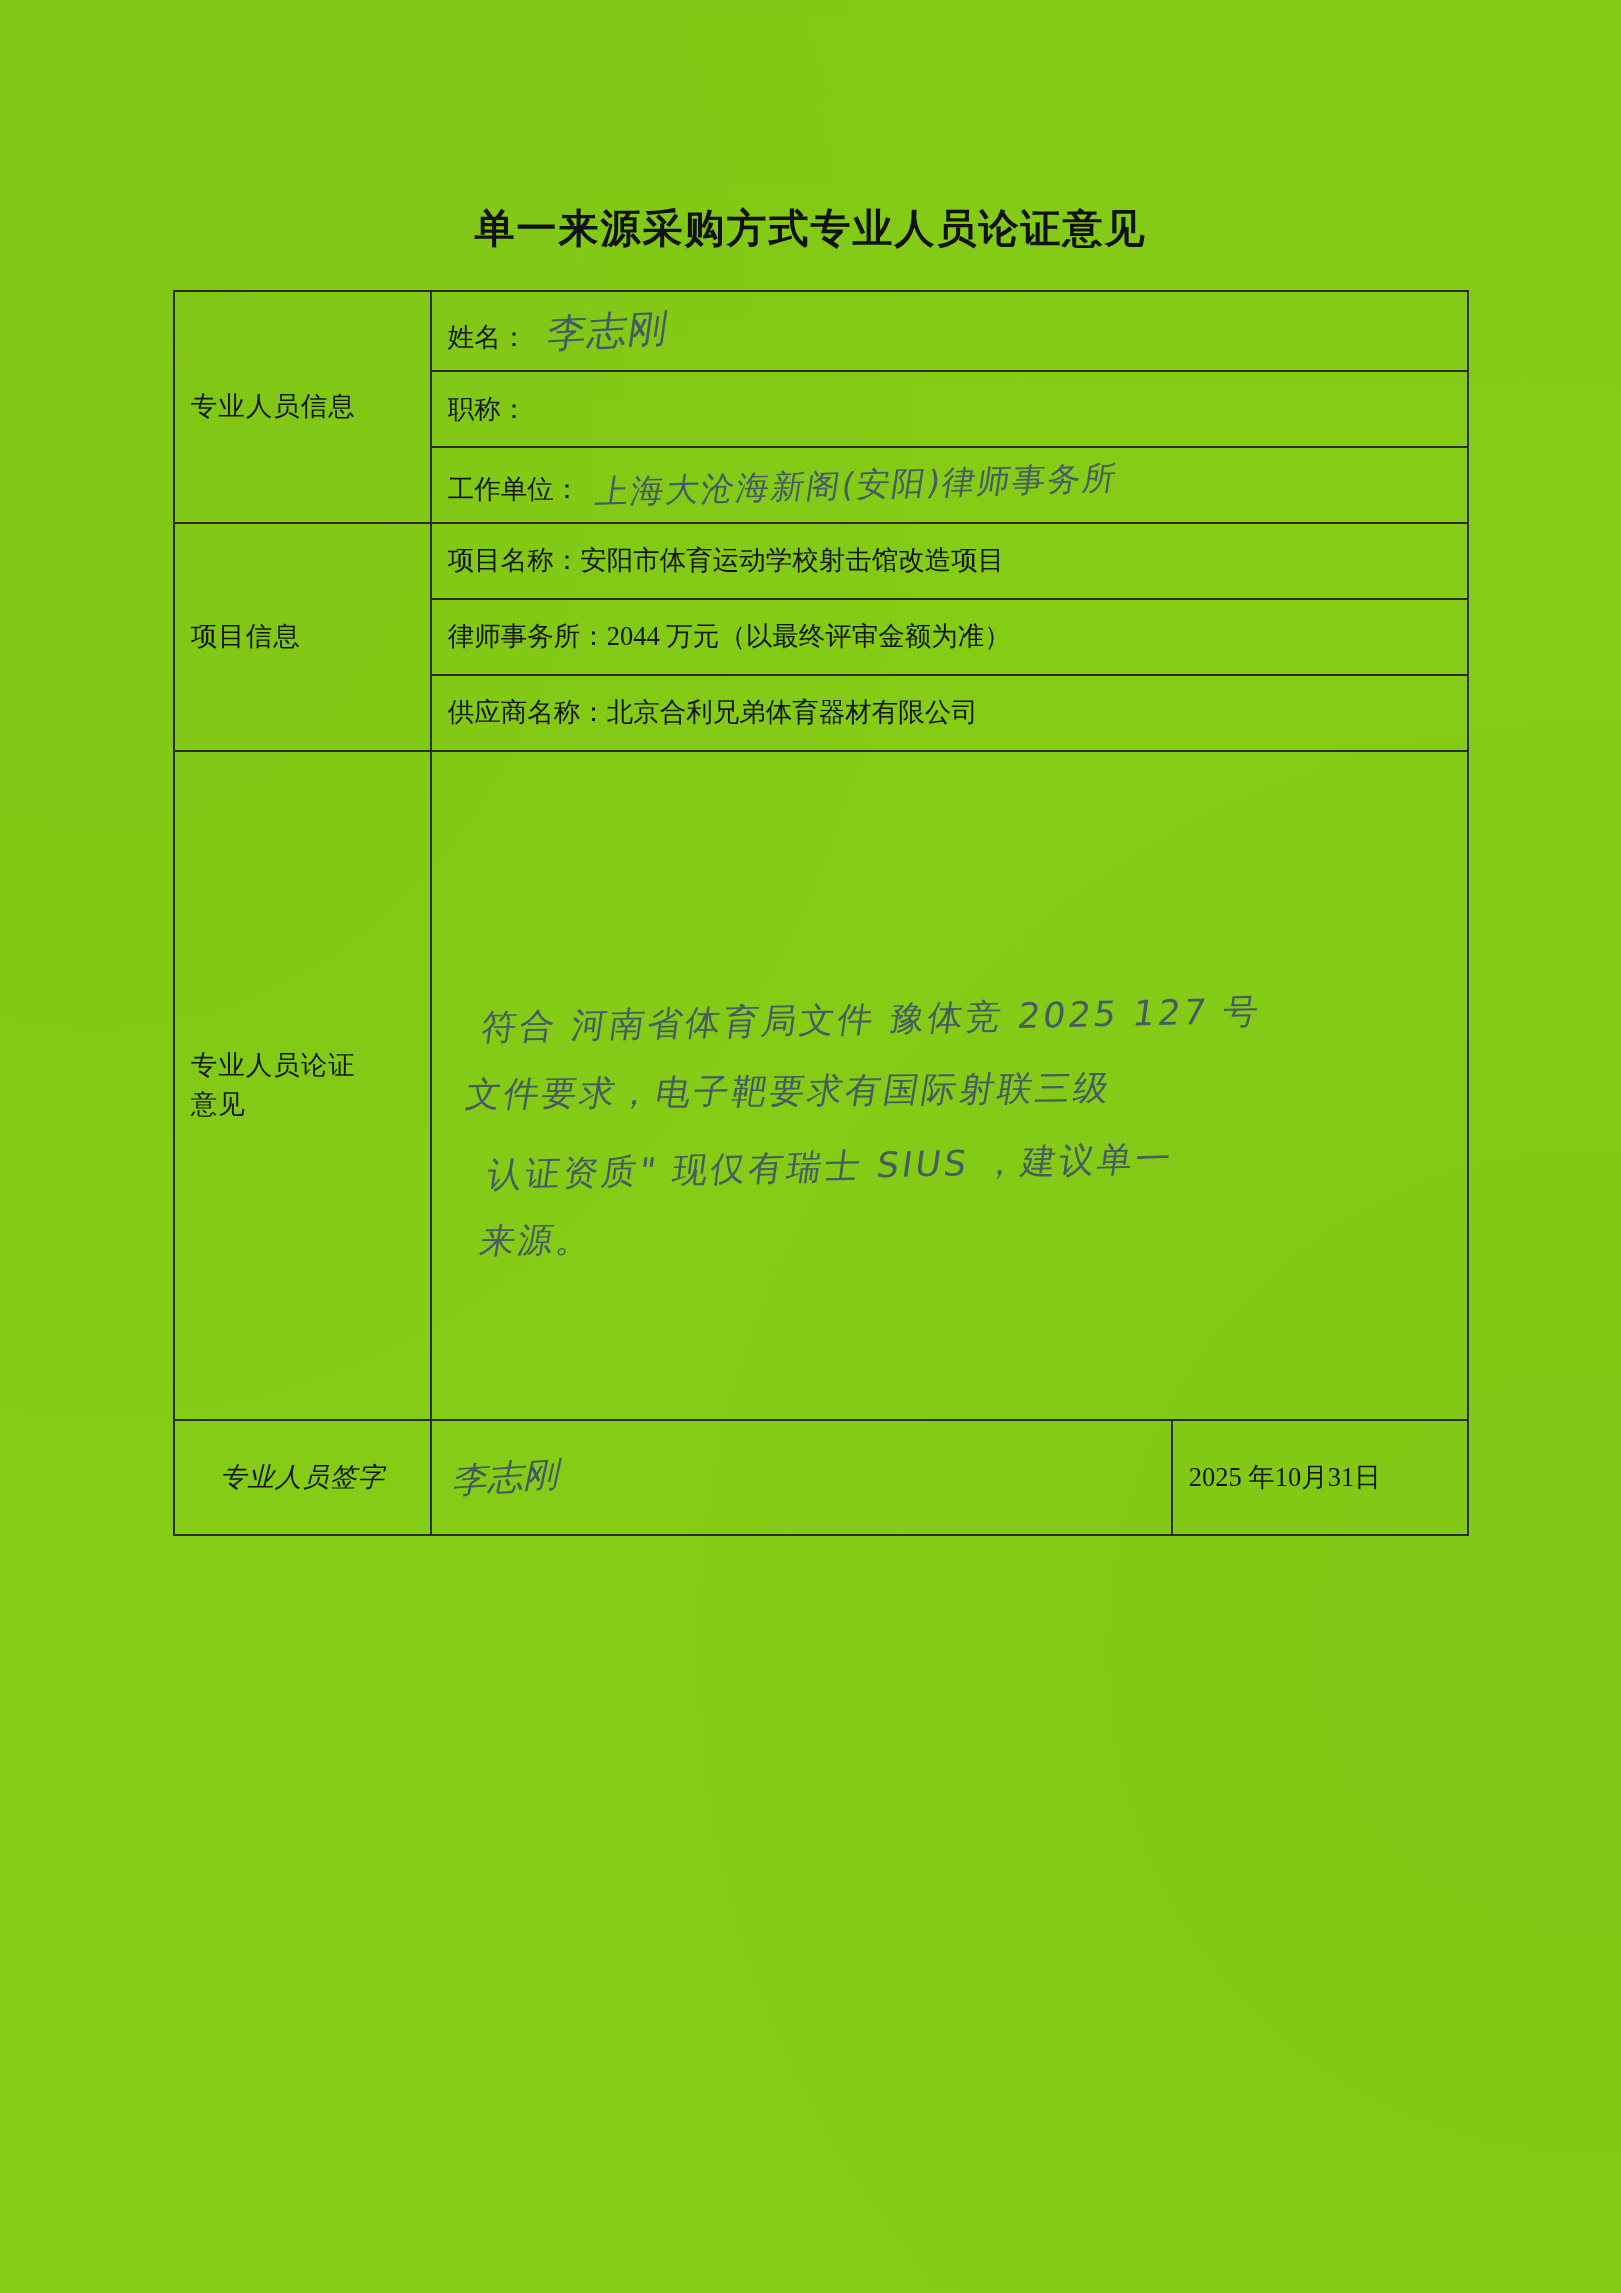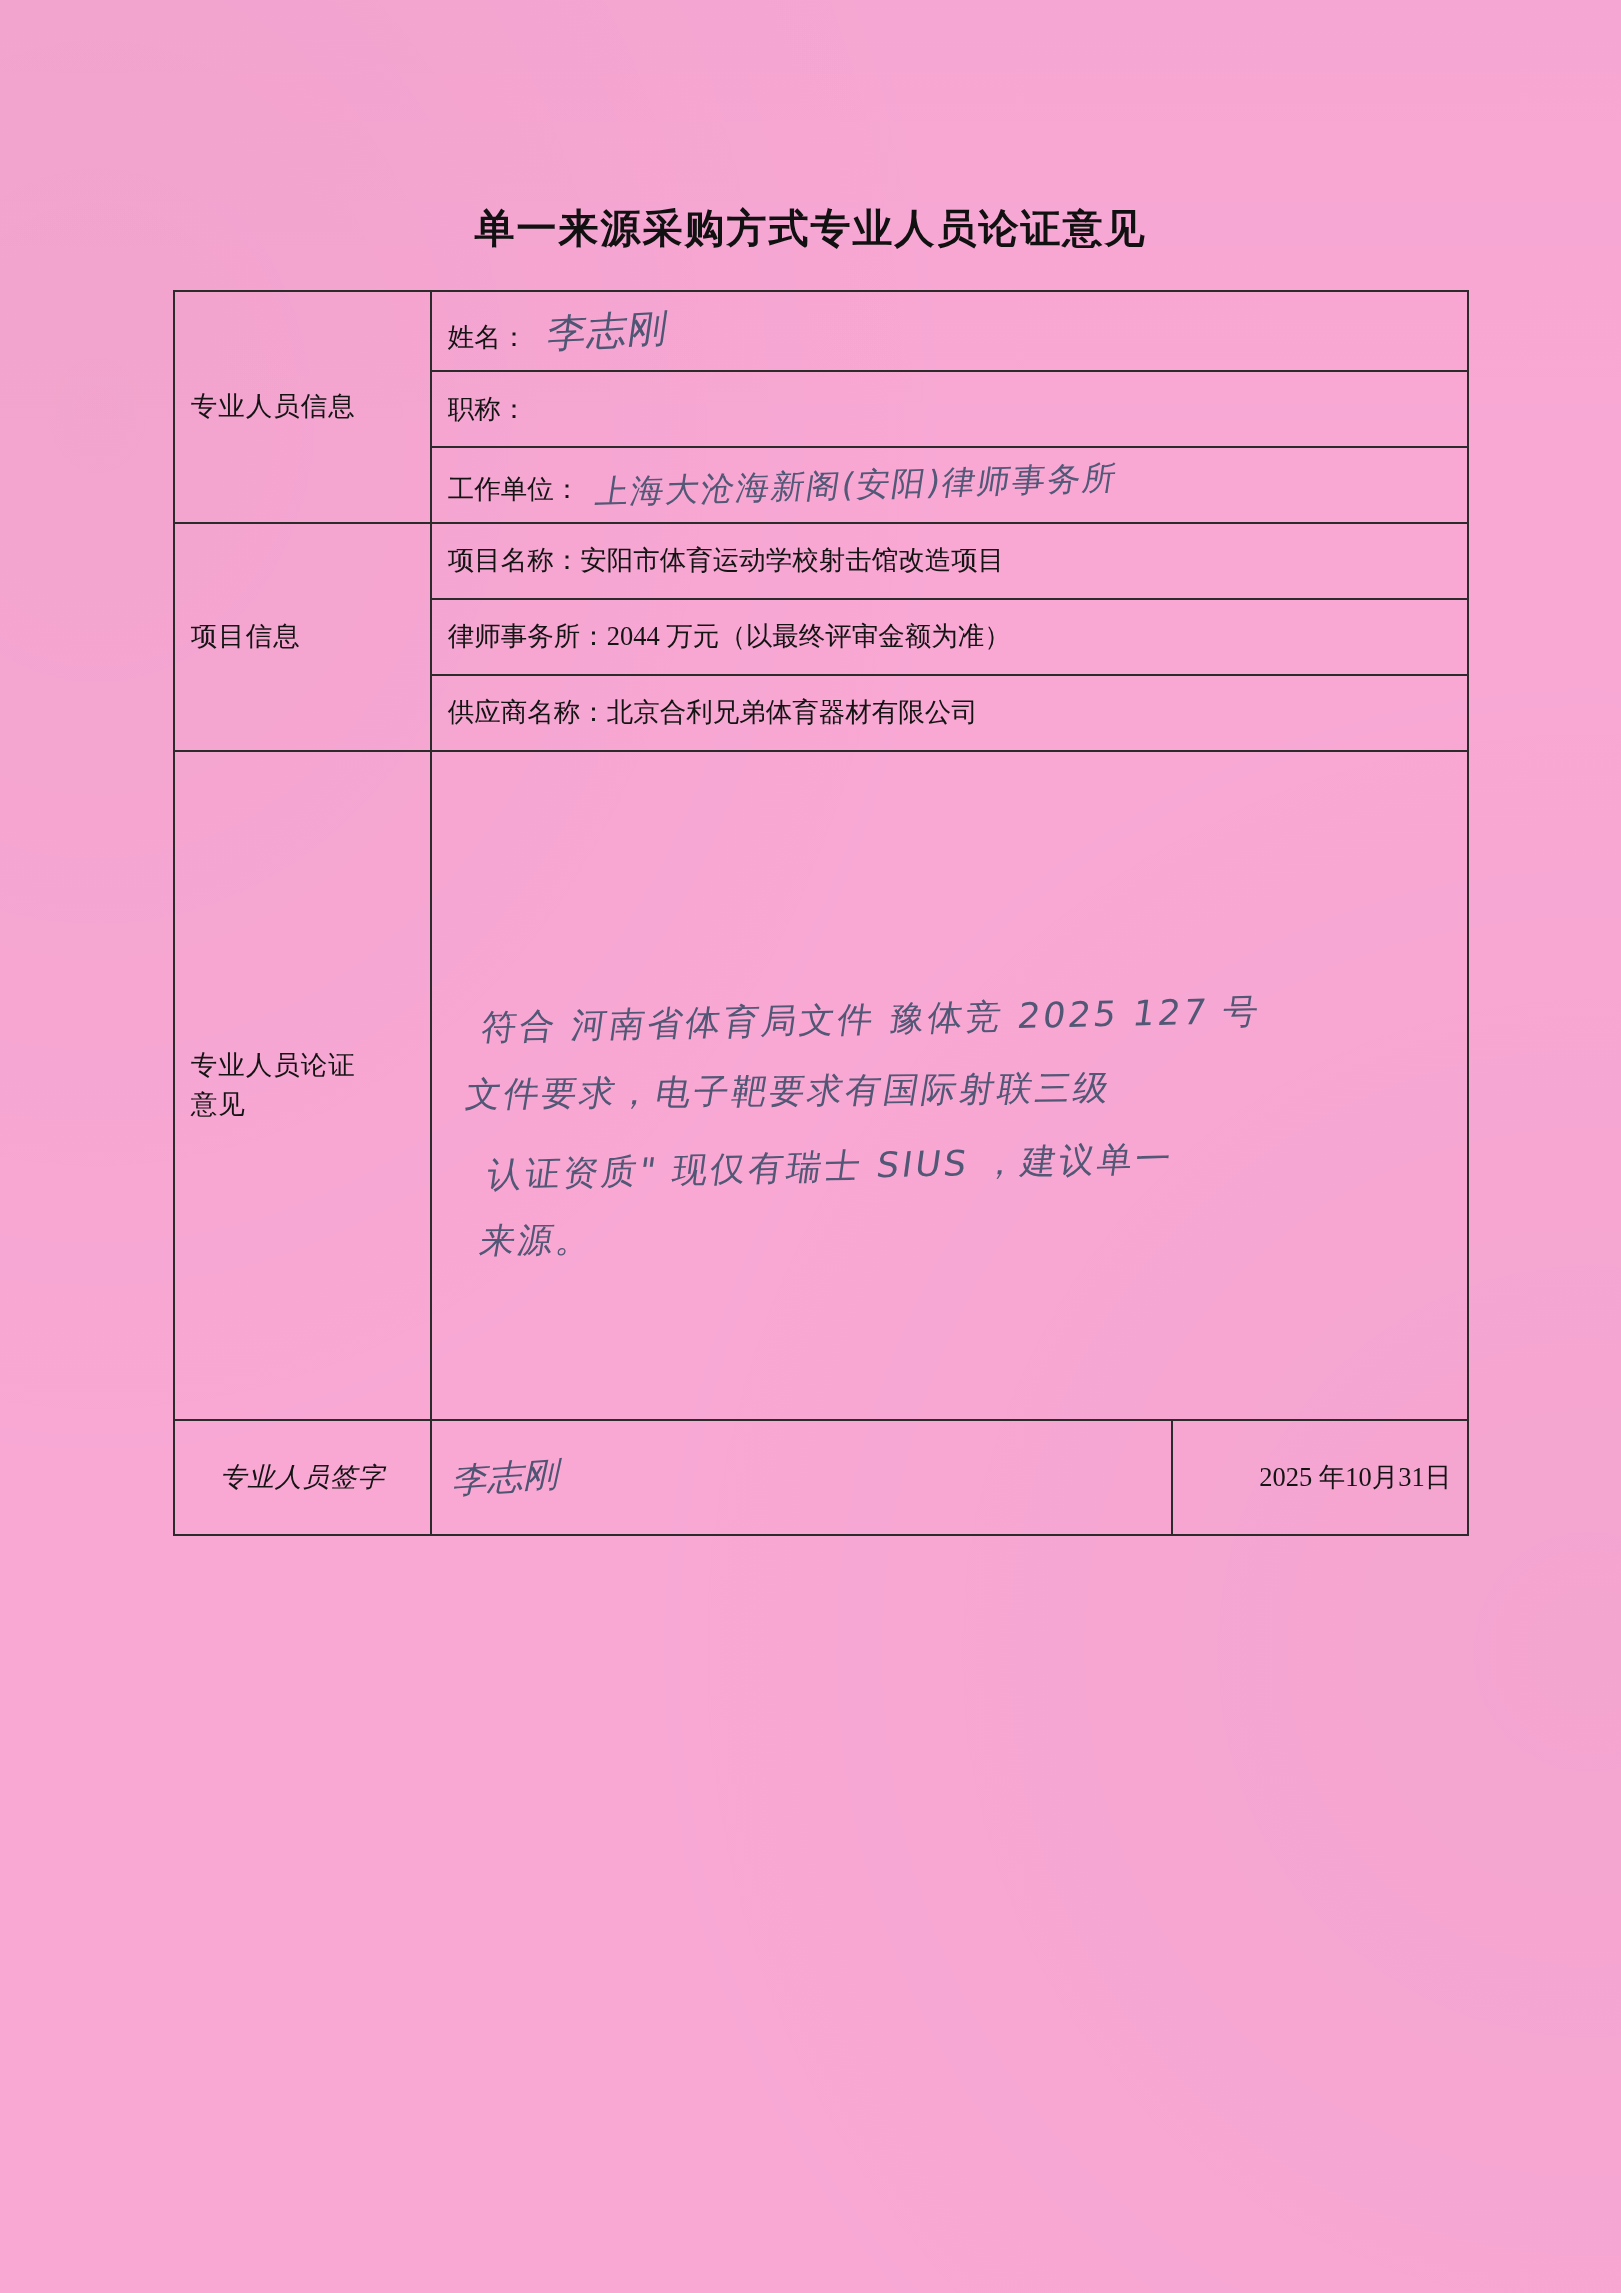--- a/index.html
+++ b/index.html
@@ -11,21 +11,21 @@
     width: 1621px;
     height: 2294px;
     font-family: "Liberation Serif", "DejaVu Serif", serif;
     color: #1a1a1a;
     position: relative;
     overflow: hidden;
   }
   .page {
     position: absolute;
     inset: 0;
-    background: #f9a8d4;
+    background: #84cc16;
     padding-left: 24px;
   }
   
   .scan-shade {
     position: absolute;
     inset: 0;
     background:
       radial-gradient(ellipse at 6% 18%, rgba(0,0,0,0.028), rgba(0,0,0,0) 42%),
       radial-gradient(ellipse at 98% 72%, rgba(0,0,0,0.022), rgba(0,0,0,0) 45%),
       linear-gradient(180deg, rgba(0,0,0,0.012), rgba(0,0,0,0) 22%);
@@ -128,21 +128,21 @@
     display: inline-block;
     font-family: "DejaVu Sans", sans-serif;
     font-size: 35px;
     color: #3e4c69;
     transform: skewX(-16deg) rotate(-4deg);
     margin-left: 7.8px;
     opacity: 0.9;
     white-space: pre;
   }
   .date-cell {
-    text-align: right;
+    text-align: left;
     font-size: 28px;
     width: 294px;
   }
   .nowrap { white-space: nowrap; margin-top: 38px; }
 </style>
 </head>
 <body>
 
 <div class="page">
   <div class="scan-shade"></div>

